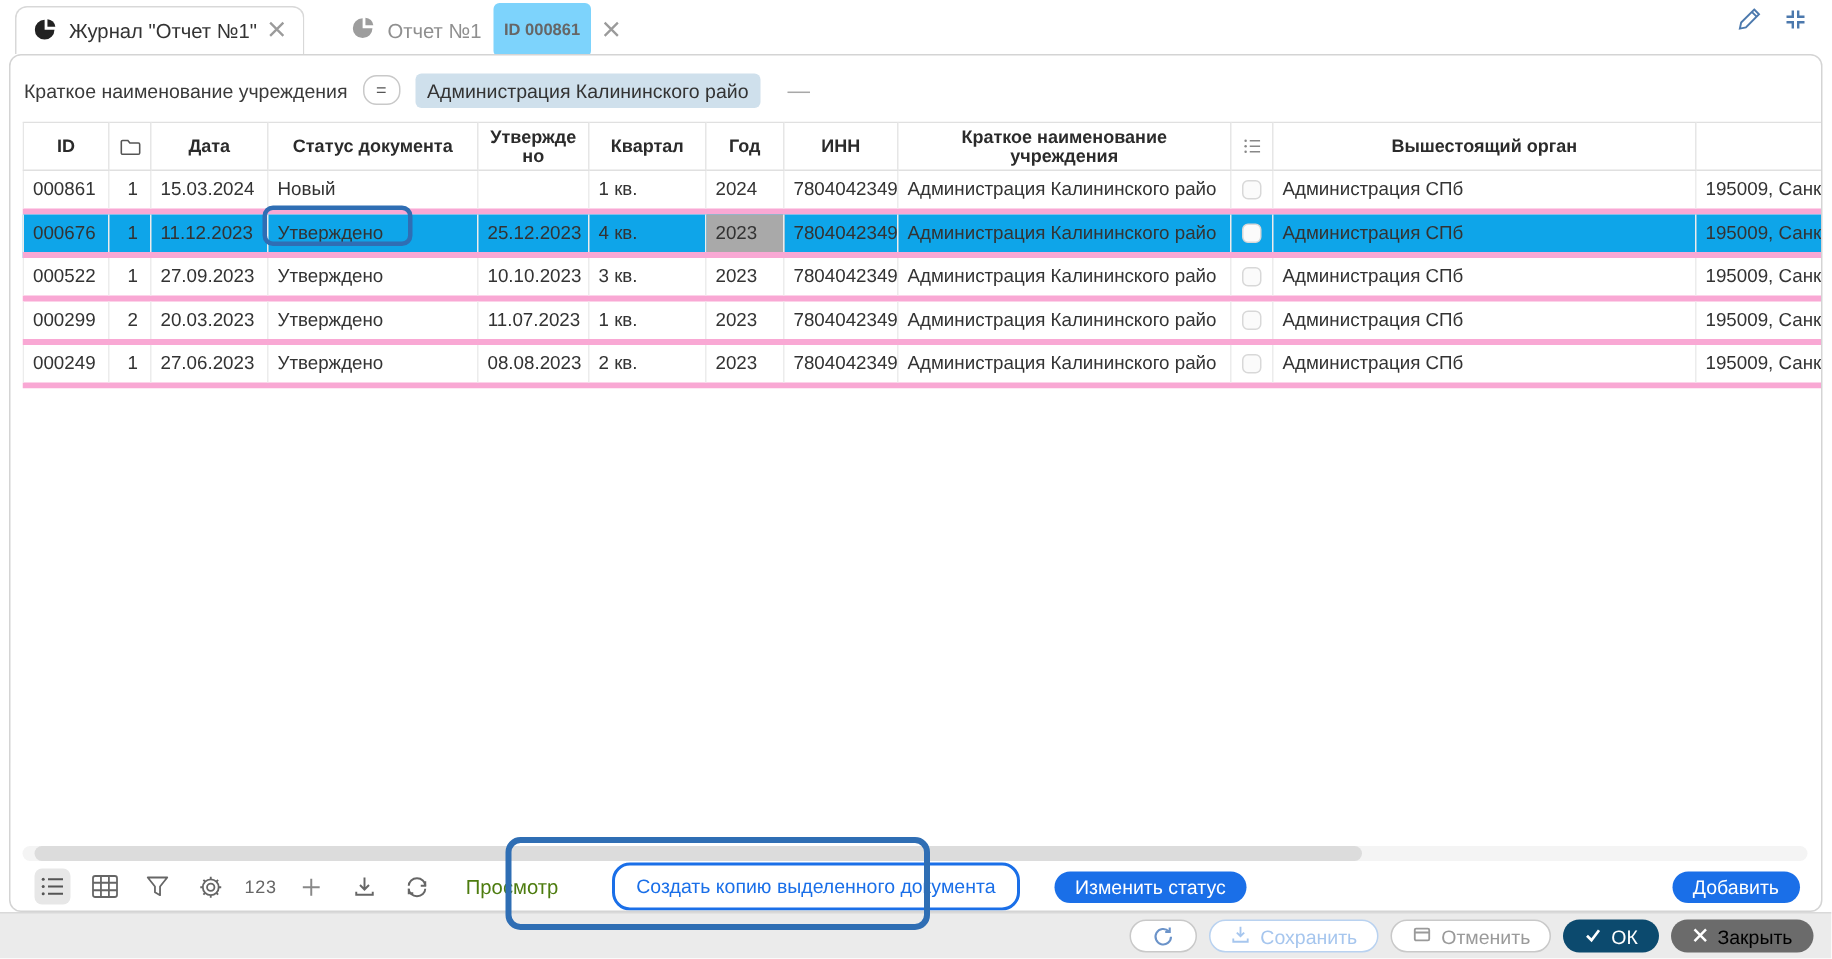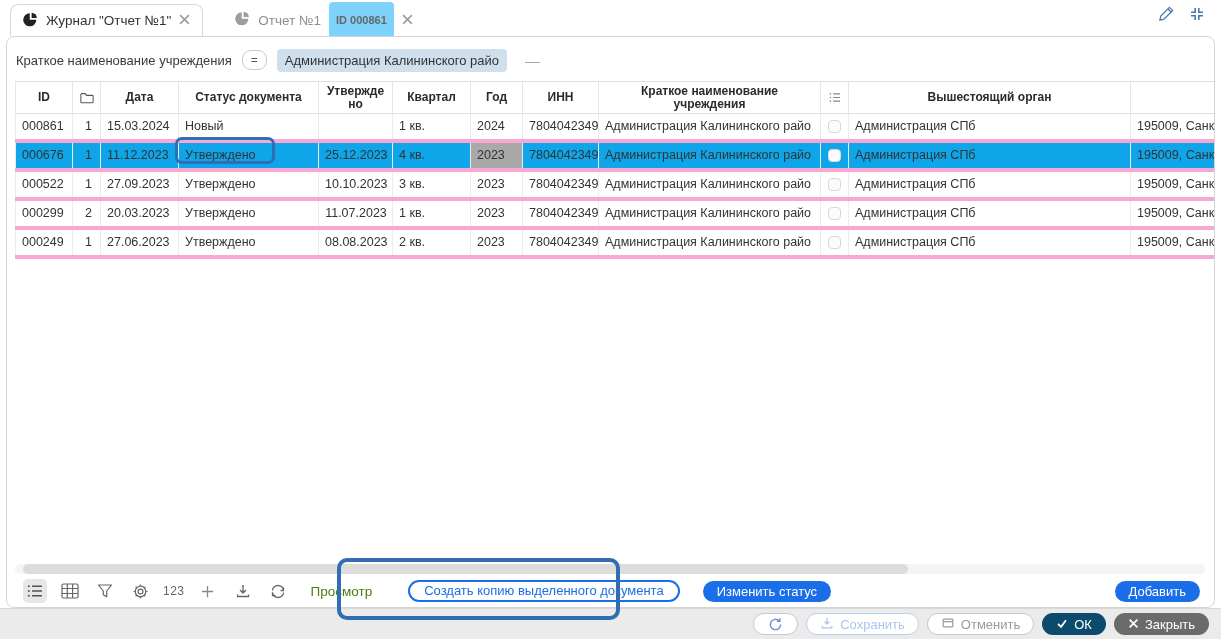--- a/index.html
+++ b/index.html
@@ -43,34 +43,34 @@
   
   .hscroll{position:absolute; left:8px; top:527px; width:1190px; height:10px; background:#f4f4f4; border-radius:5px}
   .hthumb{position:absolute; left:8px; top:0; width:885px; height:10px; background:#dcdcdc; border-radius:5px}
 
   
   .panel-toolbar{position:absolute; left:0; right:0; top:540px; height:28px; display:flex; align-items:center; padding:0 14px 0 16px; gap:11px}
   .tool{display:flex; align-items:center; justify-content:center; width:24px; height:24px; cursor:pointer}
   .tool.active-view{background:#e7e7e7; border-radius:5px}
   .nums{font-size:12px; color:#666; letter-spacing:.5px}
   .link{color:#4d7c0f; font-size:13.5px; margin-left:10px; cursor:pointer; white-space:nowrap}
-  .btn-outline{margin-left:25px; border:2px solid #1a6fe8; color:#1a6fe8; background:#fff; border-radius:12px; height:22px; line-height:18px; padding:0 14px; font-size:13px; font-family:inherit; white-space:nowrap; cursor:pointer}
+  .btn-outline{margin-left:25px; border:2px solid #1a6fe8; color:#1a6fe8; background:#fff; border-radius:12px; height:32px; line-height:18px; padding:0 14px; font-size:13px; font-family:inherit; white-space:nowrap; cursor:pointer}
   .btn-blue{background:#1a6fe8; color:#fff; border:none; border-radius:11px; height:21px; padding:0 14px; font-size:13px; font-family:inherit; white-space:nowrap; cursor:pointer}
   .btn-change{margin-left:12px}
   .btn-add{margin-left:auto}
 
   
   .footer{position:absolute; left:0; top:608px; width:100%; height:31px; background:#ebebeb; border-top:1px solid #d9d9d9; display:flex; align-items:center; justify-content:flex-end; gap:8px; padding-right:12px}
   .fpill{height:22px; border-radius:11px; display:flex; align-items:center; gap:6px; padding:0 13px; font-size:13px; background:#fff; border:1px solid #c9c9c9; font-family:inherit; cursor:pointer; white-space:nowrap}
   .fpill.refresh{padding:0 14px; color:#6b93c9}
   .fpill.save{color:#a6c6ee; border-color:#b9d2f0}
   .fpill.cancel{color:#9a9a9a}
   .fsolid{height:22px; border-radius:11px; display:flex; align-items:center; gap:6px; padding:0 14px; font-size:13px; border:none; font-family:inherit; cursor:pointer; white-space:nowrap}
   .fsolid.ok{background:#0c4a6e; color:#fff}
-  .fsolid.close{background:#6b6b6b; color:#ffffff}
+  .fsolid.close{background:#6b6b6b; color:#000000}
 
   
   .ann{position:absolute; border:3px solid #2f6eb4; border-radius:7px; z-index:5; pointer-events:none}
   #ann-status{left:175px; top:137px; width:100px; height:27px}
   #ann-copy{left:337px; top:558px; width:283px; height:62px; border-width:4px; border-radius:10px}
 </style>
 </head>
 <body>
 
 <div class="tabbar">

